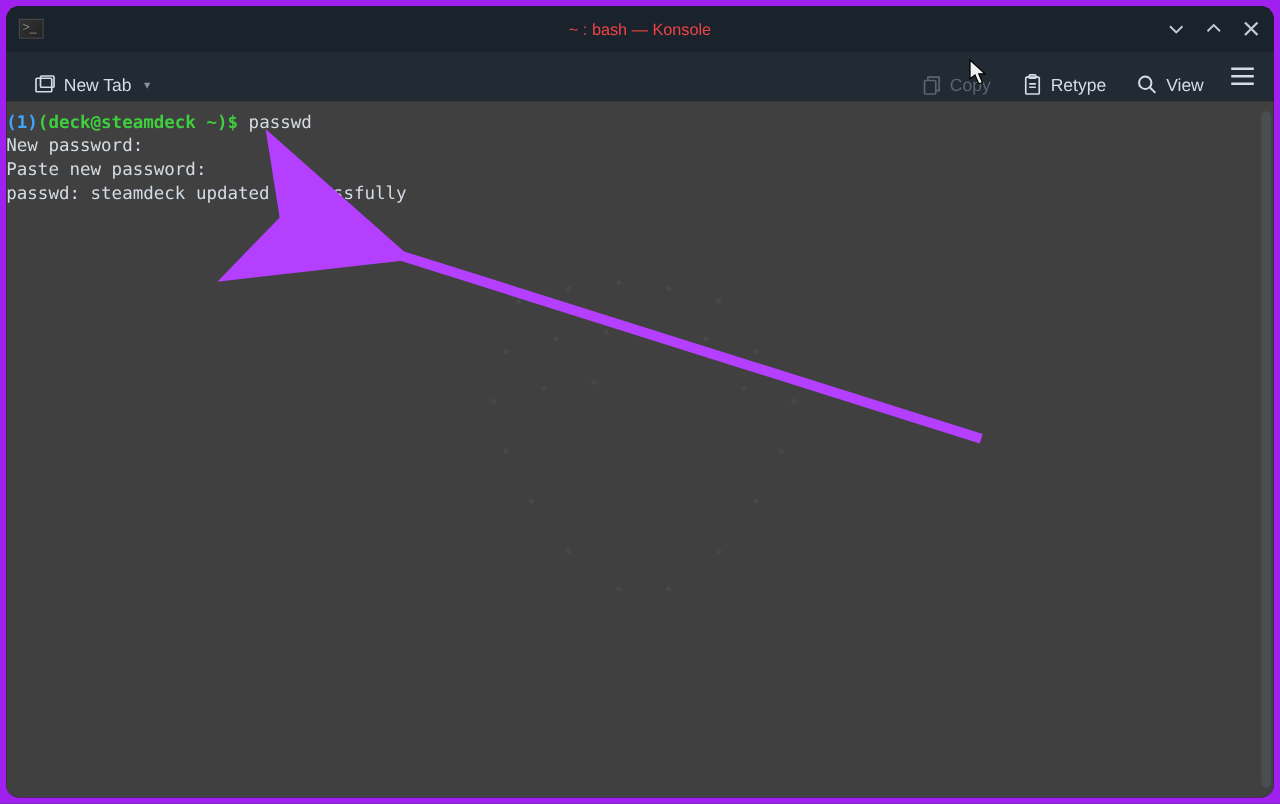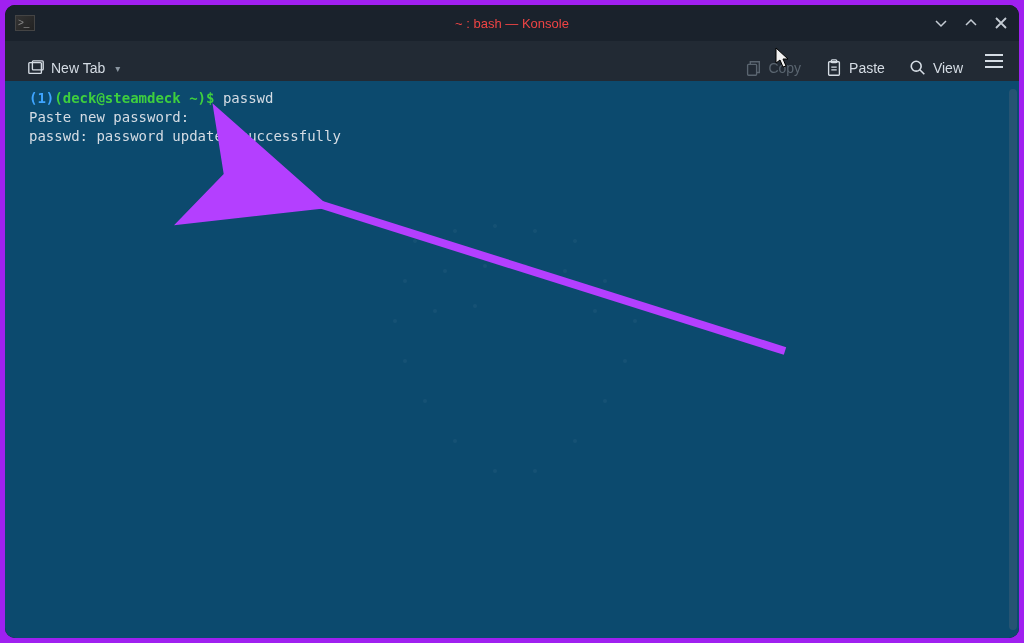--- a/index.html
+++ b/index.html
@@ -142,22 +142,22 @@
     }
     
     .hamburger div {
       height: 2px;
       background: #d5dce4;
       width: 18px;
     }
     
     .terminal {
       flex: 1;
-      background: #0c4a6e;
-      padding: 8px 24px;
+      background: #404040;
+      padding: 8px 0;
       color: #d5dce4;
       font-family: "Menlo", "Consolas", "DejaVu Sans Mono", monospace;
       font-size: 14px;
       line-height: 19px;
       position: relative;
       overflow: hidden;
     }
     
     .terminal-line {
       white-space: pre;
@@ -273,21 +273,21 @@
 
     <div class="toolbar-btn">
       <span class="toolbar-icon">
         <svg viewBox="0 0 20 20" stroke="currentColor" fill="none" stroke-width="1.5">
           <rect x="4" y="3" width="12" height="15" rx="1"></rect>
           <rect x="7" y="1" width="6" height="3" rx="1"></rect>
           <line x1="7" y1="9" x2="13" y2="9"></line>
           <line x1="7" y1="12" x2="13" y2="12"></line>
         </svg>
       </span>
-      <span>Paste</span>
+      <span>Retype</span>
     </div>
 
     <div class="toolbar-btn">
       <span class="toolbar-icon">
         <svg viewBox="0 0 20 20" stroke="currentColor" fill="none" stroke-width="1.8">
           <circle cx="8" cy="8" r="5.5"></circle>
           <line x1="12" y1="12" x2="17" y2="17"></line>
         </svg>
       </span>
       <span>View</span>
@@ -324,22 +324,23 @@
         <circle cx="90" cy="230" r="2"></circle>
           <circle cx="210" cy="230" r="2"></circle>
           <circle cx="130" cy="260" r="2"></circle>
         <circle cx="170" cy="260" r="2"></circle>
           <circle cx="230" cy="100" r="2"></circle>
           <circle cx="110" cy="95" r="2"></circle>
       </g>
     </svg>
 
     <div class="terminal-line"><span class="prompt-blue">(1)</span><span class="prompt-green">(deck@steamdeck ~)</span><span class="prompt-green">$</span><span> passwd</span></div>
+    <div class="terminal-line"><span>New password:</span></div>
     <div class="terminal-line"><span>Paste new password:</span></div>
-    <div class="terminal-line"><span>passwd: password updated successfully</span></div>
+    <div class="terminal-line"><span>passwd: steamdeck updated successfully</span></div>
 
     <div class="scrollbar"></div>
 
     <svg class="arrow-svg" width="1000" height="560">
       <defs>
         <marker id="arrowhead" markerWidth="18" markerHeight="16" refX="4" refY="8" orient="auto">
           <polygon points="0 8, 18 0, 14 8, 18 16" fill="#b43fff"></polygon>
         </marker>
       </defs>
       <line x1="780" y1="270" x2="295" y2="117" stroke="#b43fff" stroke-width="8" marker-end="url(#arrowhead)"></line>

